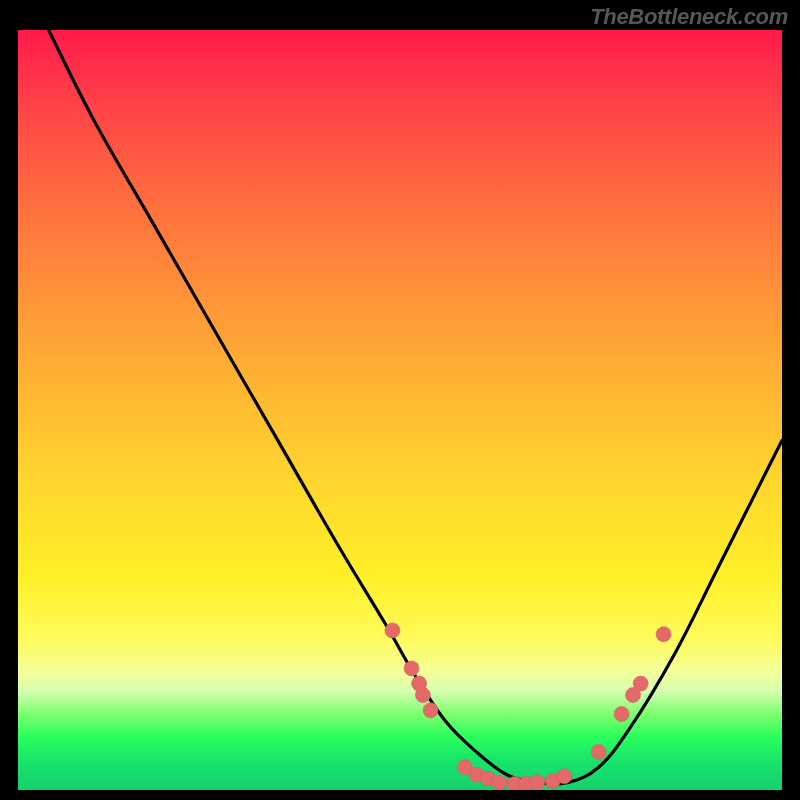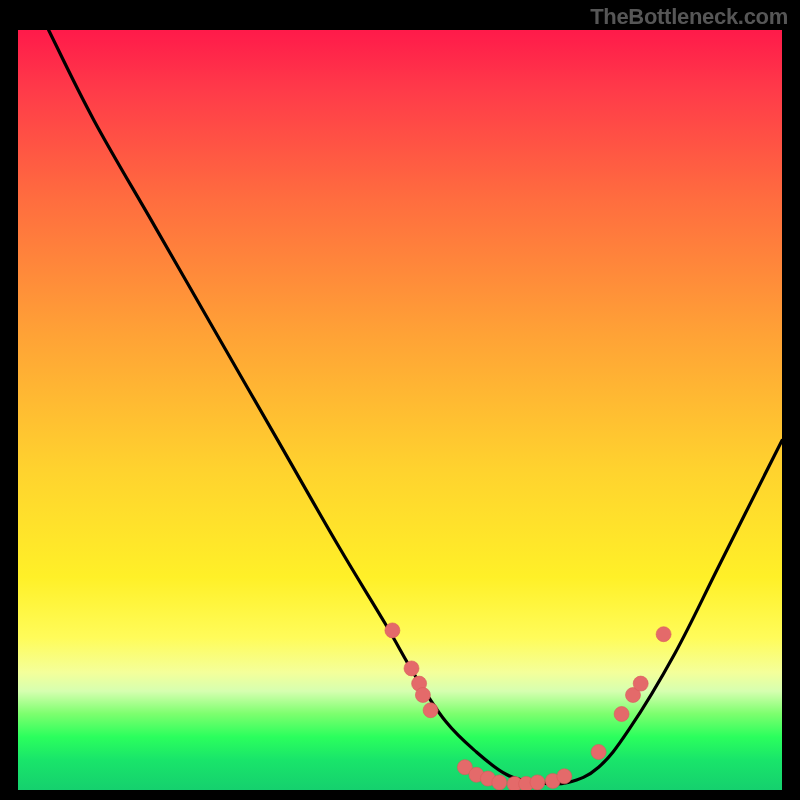--- a/index.html
+++ b/index.html
@@ -2,20 +2,21 @@
 <html><head>
 <meta charset="utf-8">
 <style>
   * { margin: 0; padding: 0; box-sizing: border-box; }
   html, body { width: 800px; height: 800px; overflow: hidden; background: #000; }
   .frame {
     position: relative;
     width: 800px;
     height: 568px;
     background: #000;
+    font-style: italic;
   }
   .attribution {
     position: absolute;
     top: 4px;
     right: 12px;
     font-family: Arial, Helvetica, sans-serif;
     font-size: 22px;
     font-weight: bold;
     color: #565656;
     letter-spacing: -0.3px;

